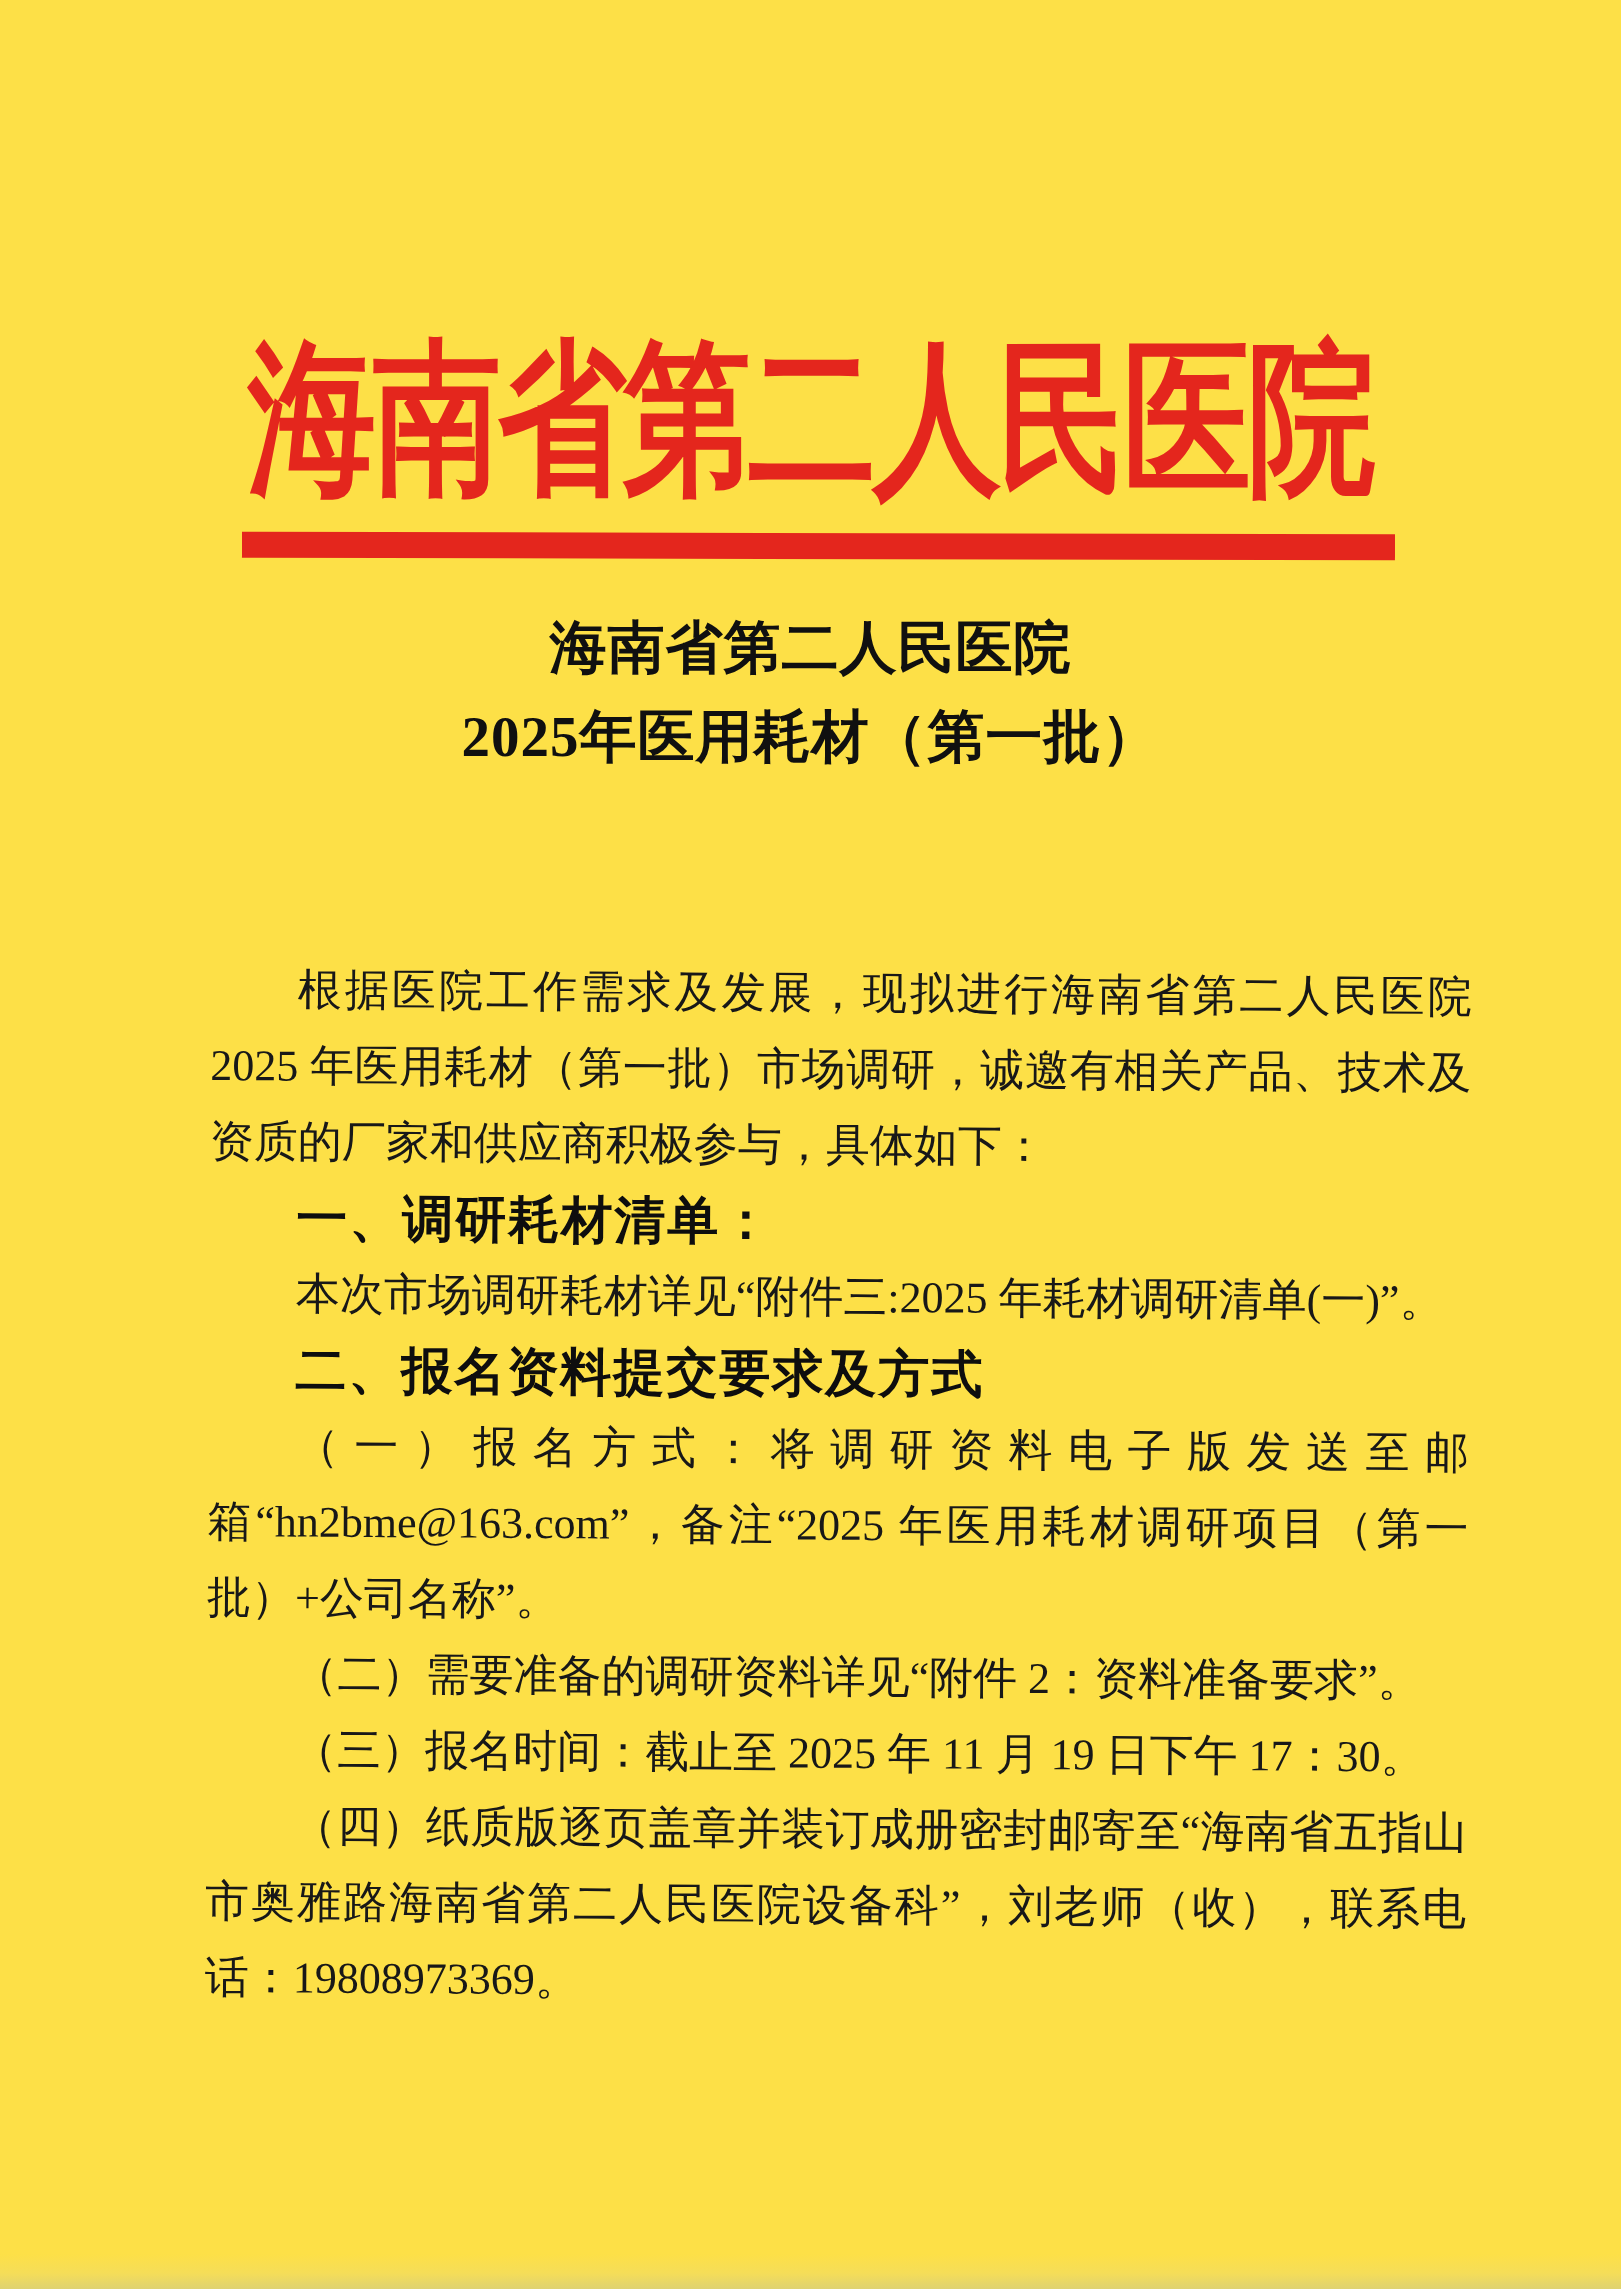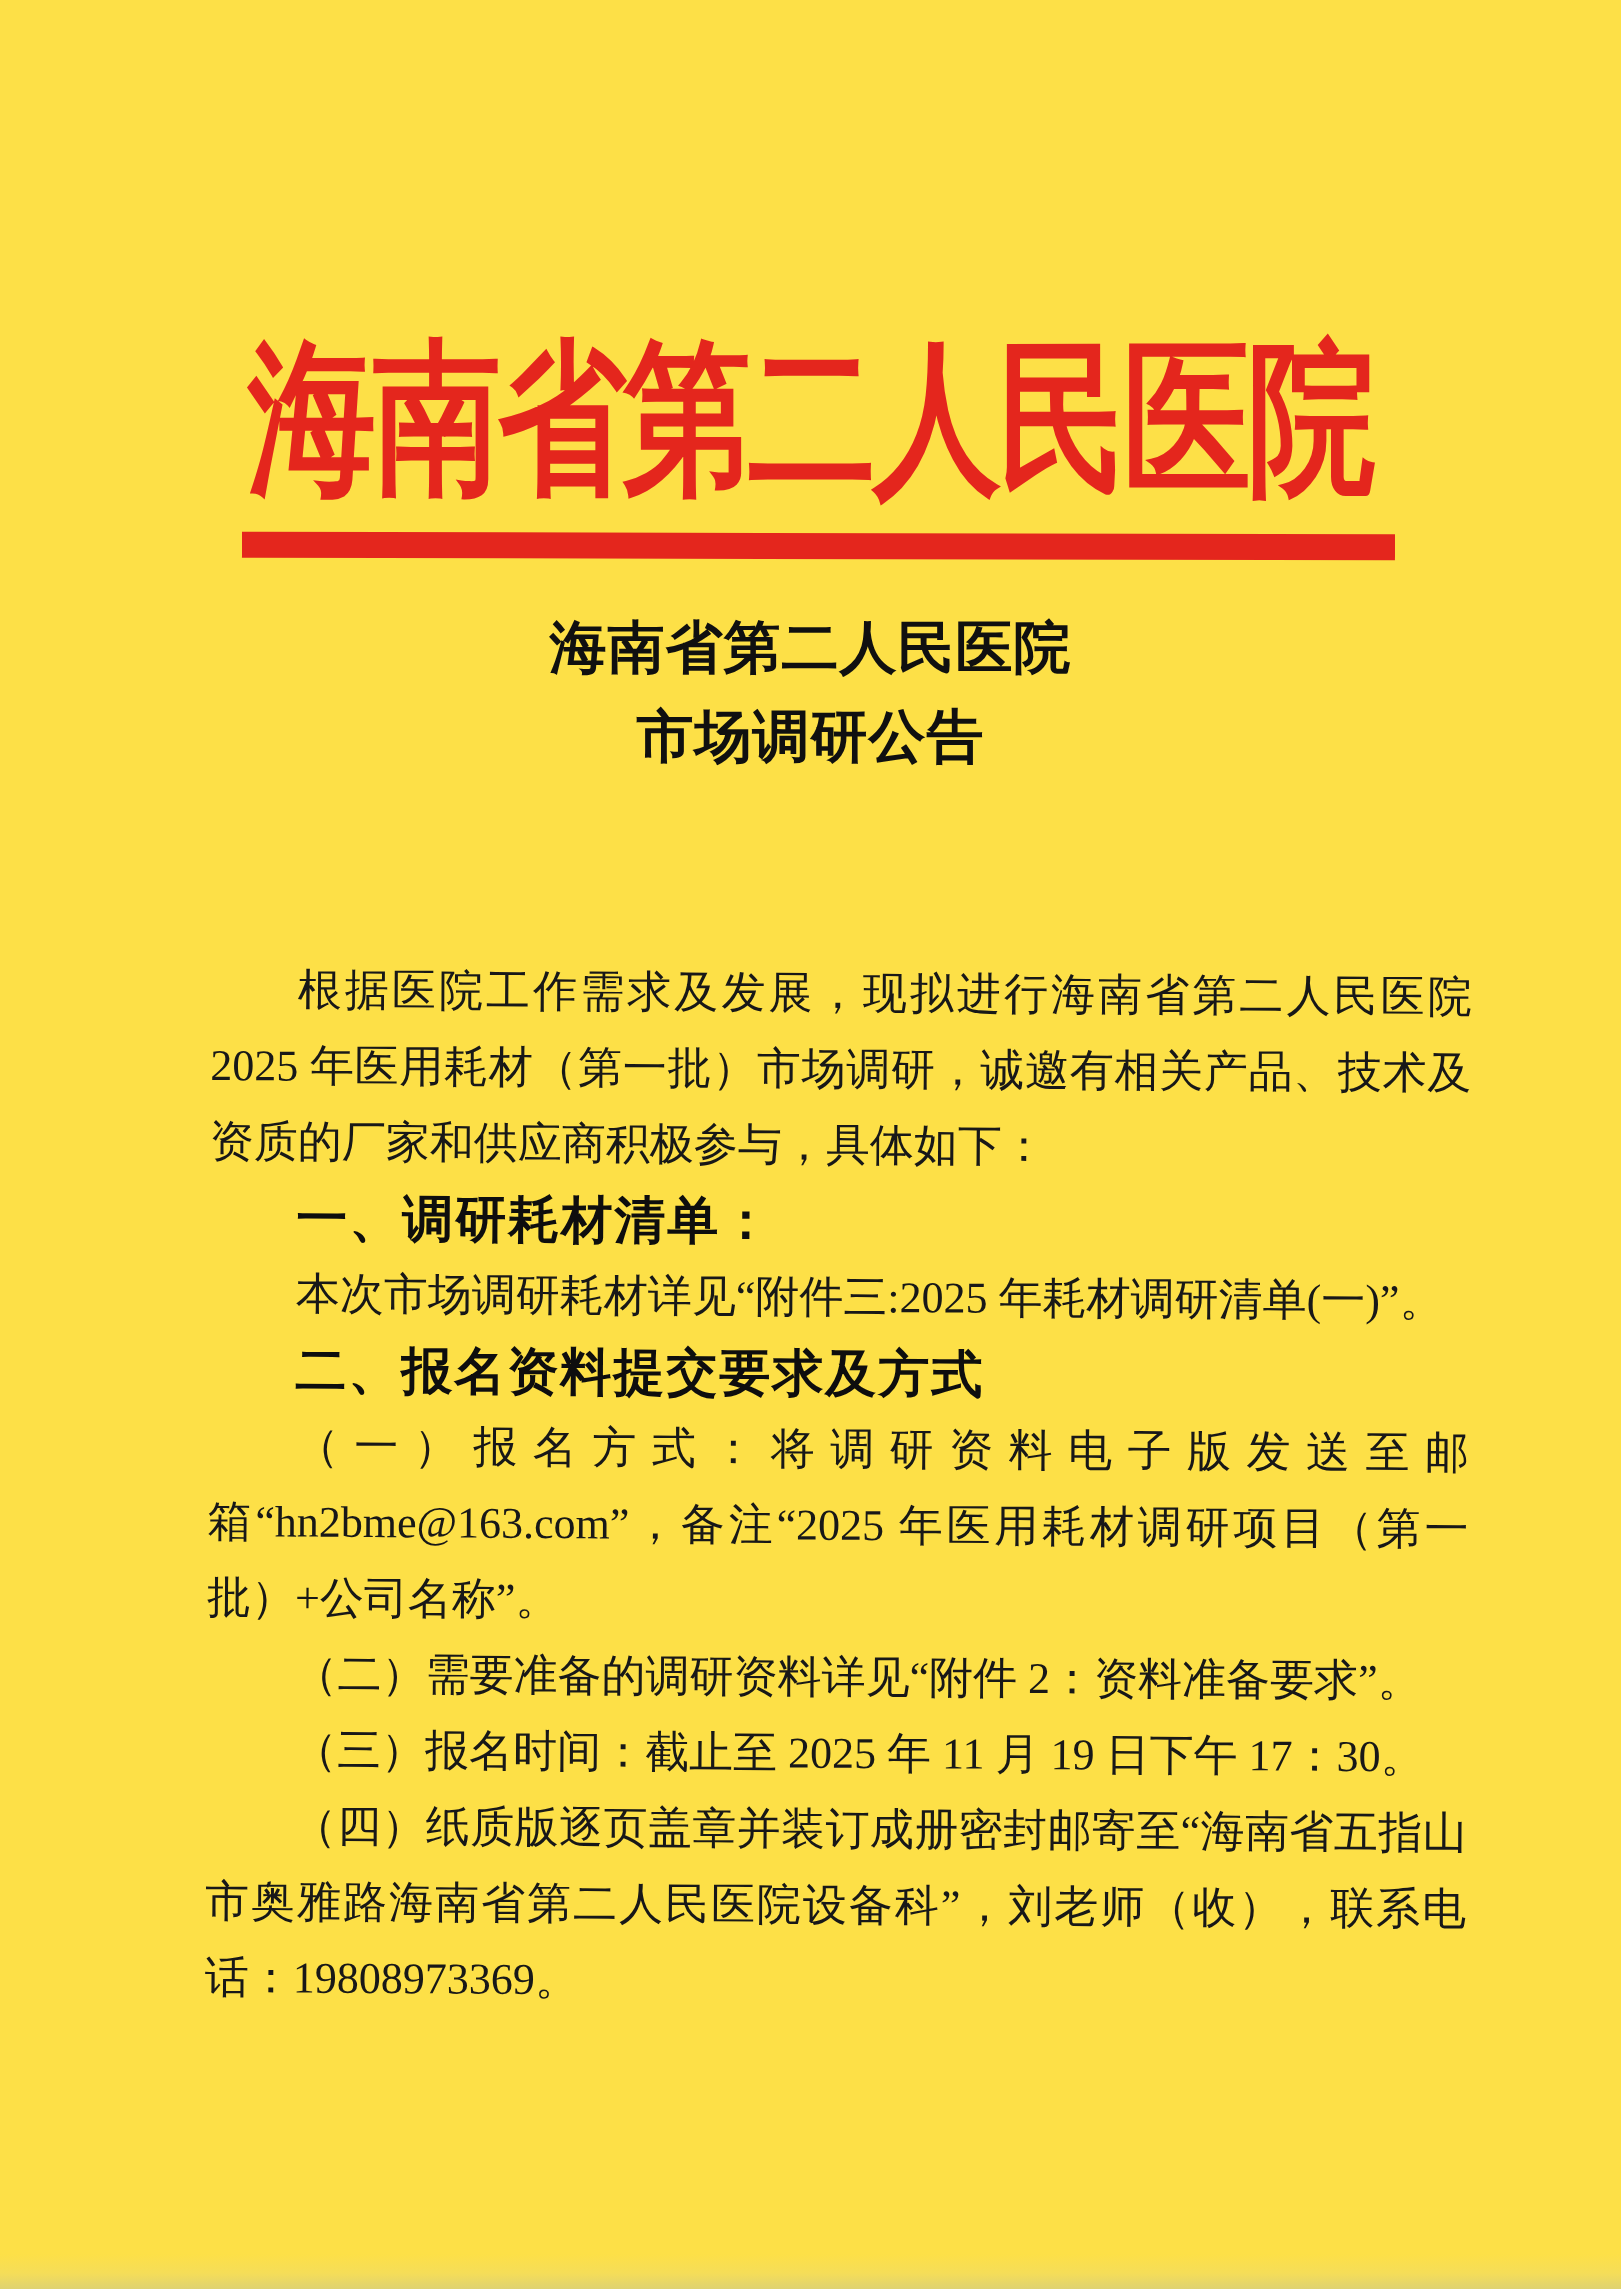--- a/index.html
+++ b/index.html
@@ -103,21 +103,21 @@
 <body>
 
 <div class="page">
 
   <div class="banner-title">海南省第二人民医院</div>
 
   <div class="red-divider"></div>
 
   <div class="doc-title">
     <div>海南省第二人民医院</div>
-    <div>市场调研公告</div>
+    <div>2025年医用耗材（第一批）</div>
   </div>
 
   <div class="body-text">
     <p>根据医院工作需求及发展，现拟进行海南省第二人民医院 2025 年医用耗材（第一批）市场调研，诚邀有相关产品、技术及资质的厂家和供应商积极参与，具体如下：</p>
     <p class="section-heading">一、调研耗材清单：</p>
     <p>本次市场调研耗材详见“附件三:2025 年耗材调研清单(一)”。</p>
     <p class="section-heading">二、报名资料提交要求及方式</p>
     <p>（一）报名方式：将调研资料电子版发送至邮箱“hn2bme@163.com”，备注“2025 年医用耗材调研项目（第一批）+公司名称”。</p>
     <p>（二）需要准备的调研资料详见“附件 2：资料准备要求”。</p>
     <p>（三）报名时间：截止至 2025 年 11 月 19 日下午 17：30。</p>

